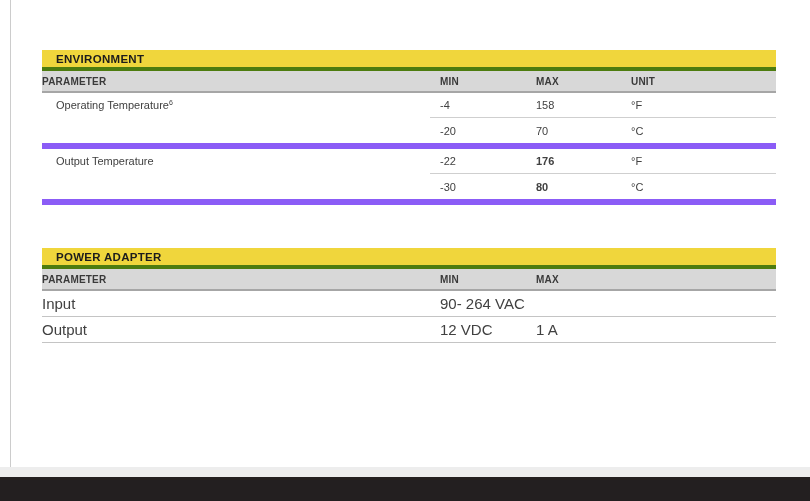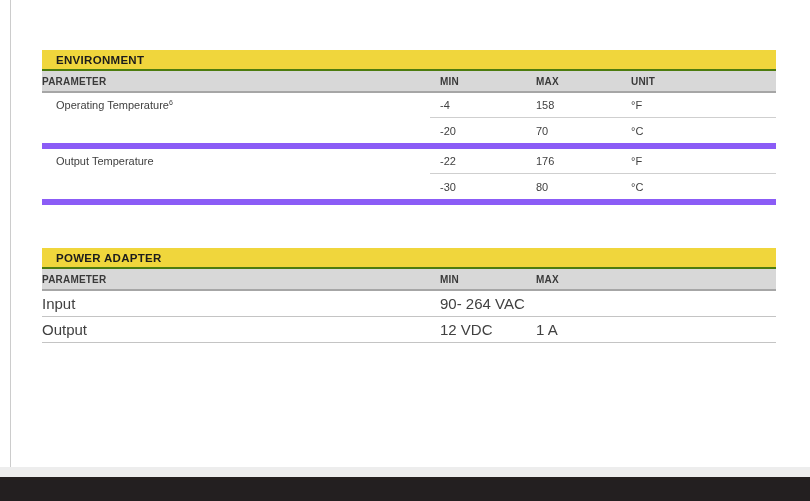--- a/index.html
+++ b/index.html
@@ -20,21 +20,21 @@
   .footer-bar {
     position: absolute; left: 0; top: 477px; width: 810px; height: 24px;
     background: #231f20;
   }
   .spec-table {
     position: absolute; left: 42px; width: 734px;
   }
   .spec-table.env { top: 50px; }
   .spec-table.pwr { top: 248px; text-align: center; }
   .table-title {
-    height: 21px; background: #f0d63c; border-bottom: 2px solid #4d7c0f;
+    height: 21px; background: #f0d63c; border-bottom: 4px solid #4d7c0f;
     display: flex; align-items: center; padding-left: 14px; box-sizing: border-box;
     font-size: 11.5px; font-weight: bold; color: #1c1c1c; letter-spacing: 0.3px;
   }
   .col-head {
     height: 22px; background: #d8d8d8; border-bottom: 2px solid #a6a6a6;
     box-sizing: border-box;
     font-size: 10px; font-weight: bold; color: #3a3a3a; letter-spacing: 0.2px;
   }
   .grid-env { display: grid; grid-template-columns: 388px 96px 95px 1fr; }
   .grid-pwr { display: grid; grid-template-columns: 388px 96px 1fr; }
@@ -86,24 +86,24 @@
       <div class="cell val" style="grid-row:2;grid-column:3;">70</div>
       <div class="cell val" style="grid-row:2;grid-column:4;">°C</div>
     </div>
 
     <div class="row-group grid-env">
       <div class="param">
         <span>Output Temperature</span>
           <sup></sup>
       </div>
       <div class="cell val subrow-top" style="grid-row:1;grid-column:2;">-22</div>
-      <div class="cell val subrow-top" style="grid-row:1;grid-column:3;">176</div>
+      <div class="cell val subrow-top" style="grid-row:1;grid-column:3;font-weight:bold;">176</div>
       <div class="cell val subrow-top" style="grid-row:1;grid-column:4;">°F</div>
       <div class="cell val" style="grid-row:2;grid-column:2;">-30</div>
-      <div class="cell val" style="grid-row:2;grid-column:3;">80</div>
+      <div class="cell val" style="grid-row:2;grid-column:3;font-weight:bold;">80</div>
       <div class="cell val" style="grid-row:2;grid-column:4;">°C</div>
     </div>
   </section>
 
   <section class="spec-table pwr">
     <div class="table-title">POWER ADAPTER</div>
 
     <div class="col-head grid-pwr">
       <div class="cell first">PARAMETER</div>
       <div class="cell">MIN</div>

